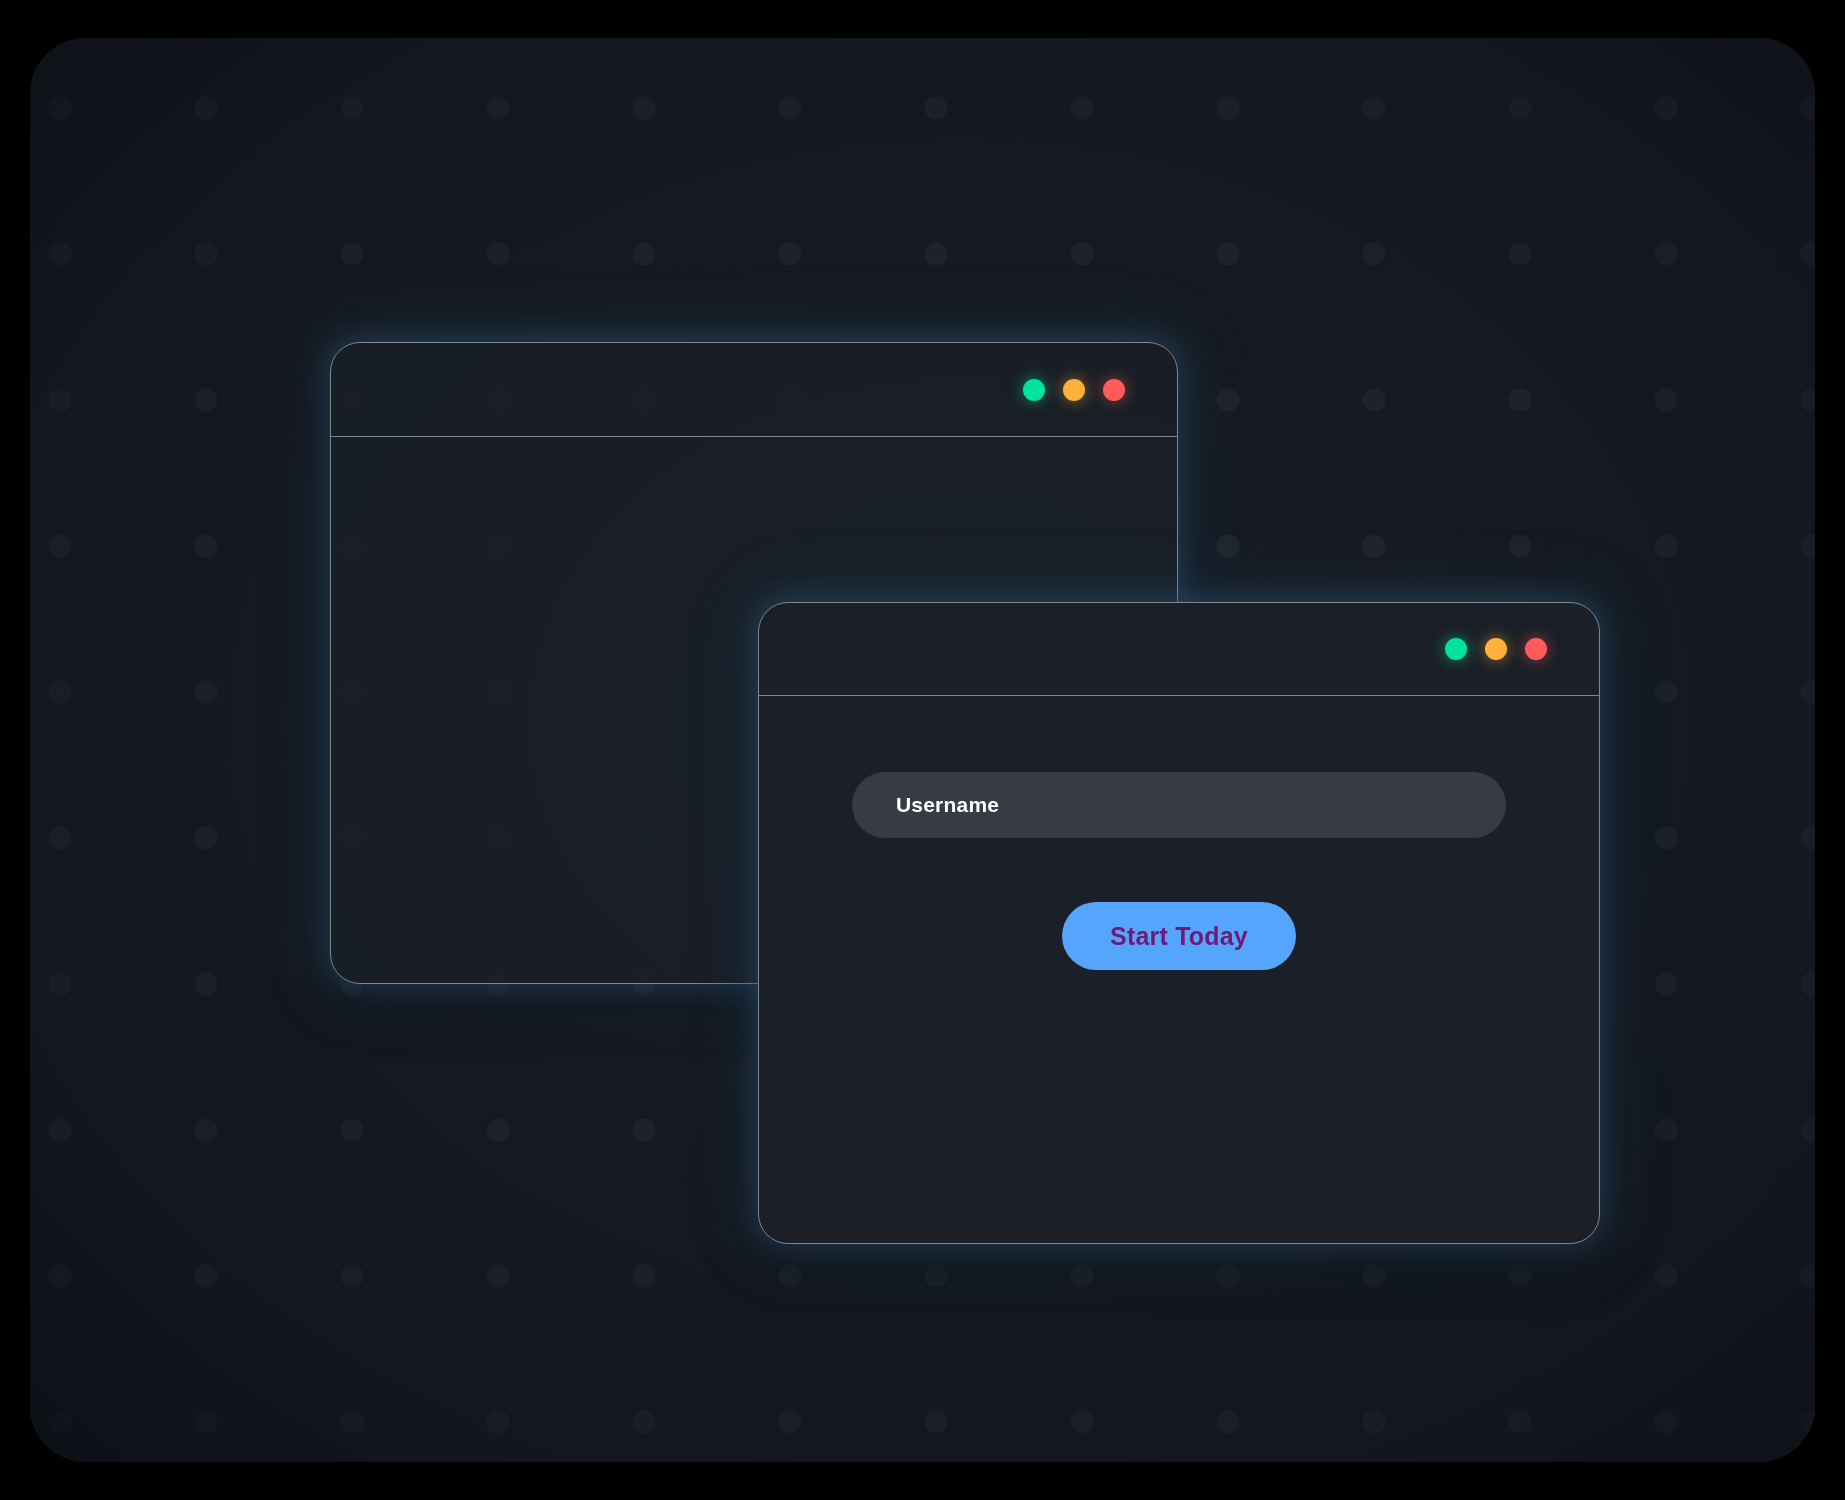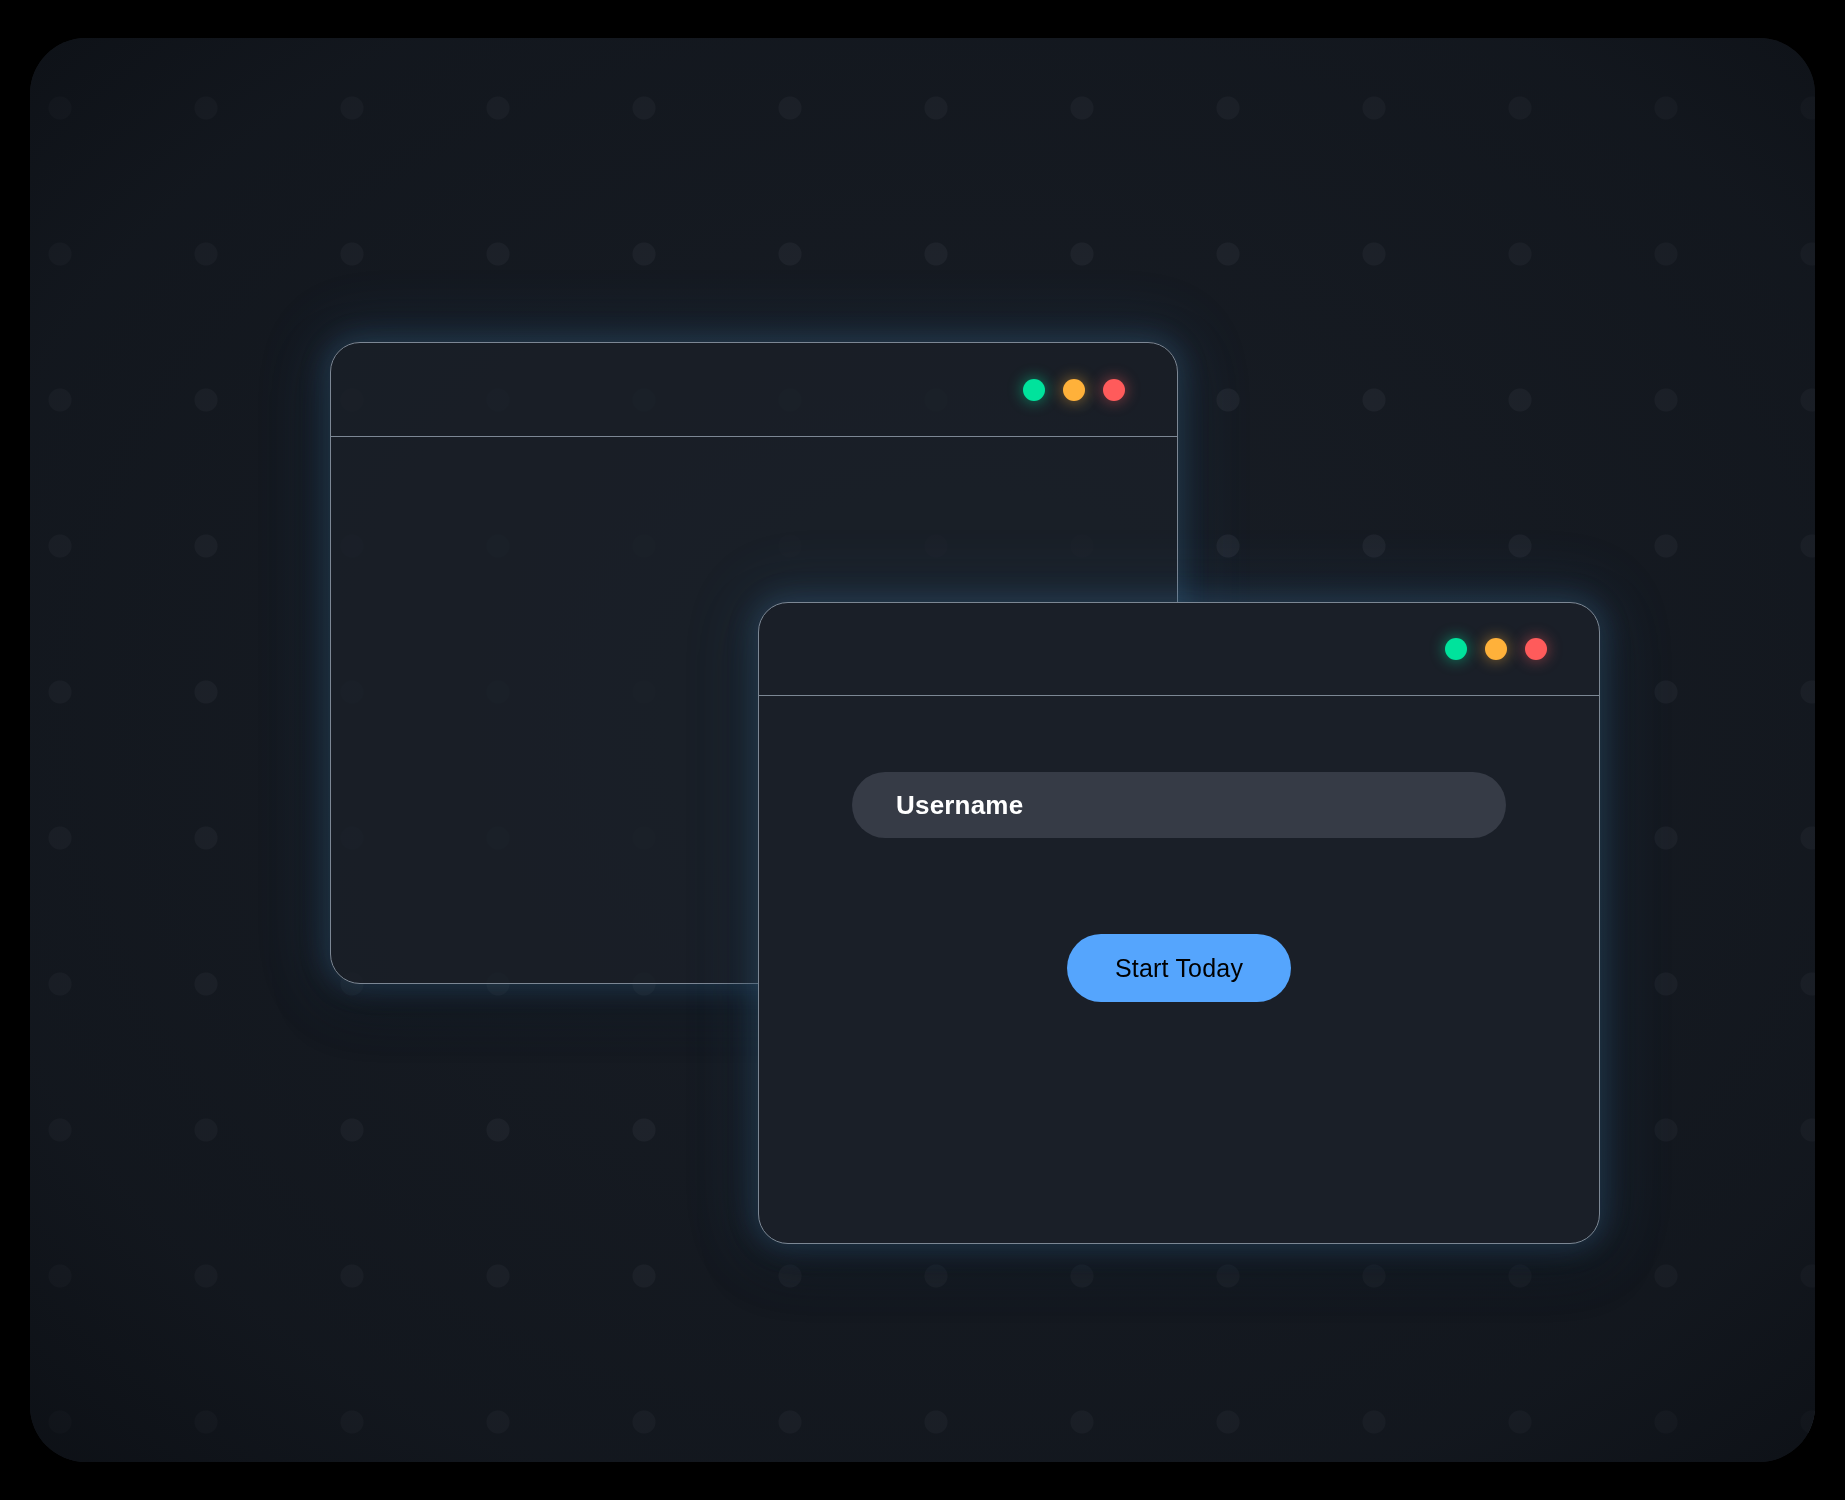--- a/index.html
+++ b/index.html
@@ -136,45 +136,44 @@
     height: 66px;
     border-radius: 33px;
     background: #363B46;
     display: flex;
     align-items: center;
     padding-left: 44px;
     box-sizing: border-box;
   }
   .field-label {
     color: #FFFFFF;
-    font-size: 26px;
+    font-size: 21px;
     font-weight: bold;
     letter-spacing: 0.2px;
     font-family: "Liberation Sans", sans-serif;
   }
 
   .cta-wrap {
     margin-top: 30px;
     display: flex;
     justify-content: center;
     width: 100%;
   }
   .cta-button {
     background: #55A5FD;
-    color: #000000;
+    color: #701a75;
     border: none;
     border-radius: 34px;
     height: 68px;
     padding: 0 48px;
     font-size: 25px;
-    font-weight: normal;
+    font-weight: bold;
     letter-spacing: 0.2px;
     cursor: pointer;
     font-family: "Liberation Sans", sans-serif;
-    margin-top: 32px;
   }
 </style>
 </head>
 <body>
 
 <div class="canvas">
   <div class="stage">
 
     <div class="dot-grid"></div>
     <div class="vignette"></div>

